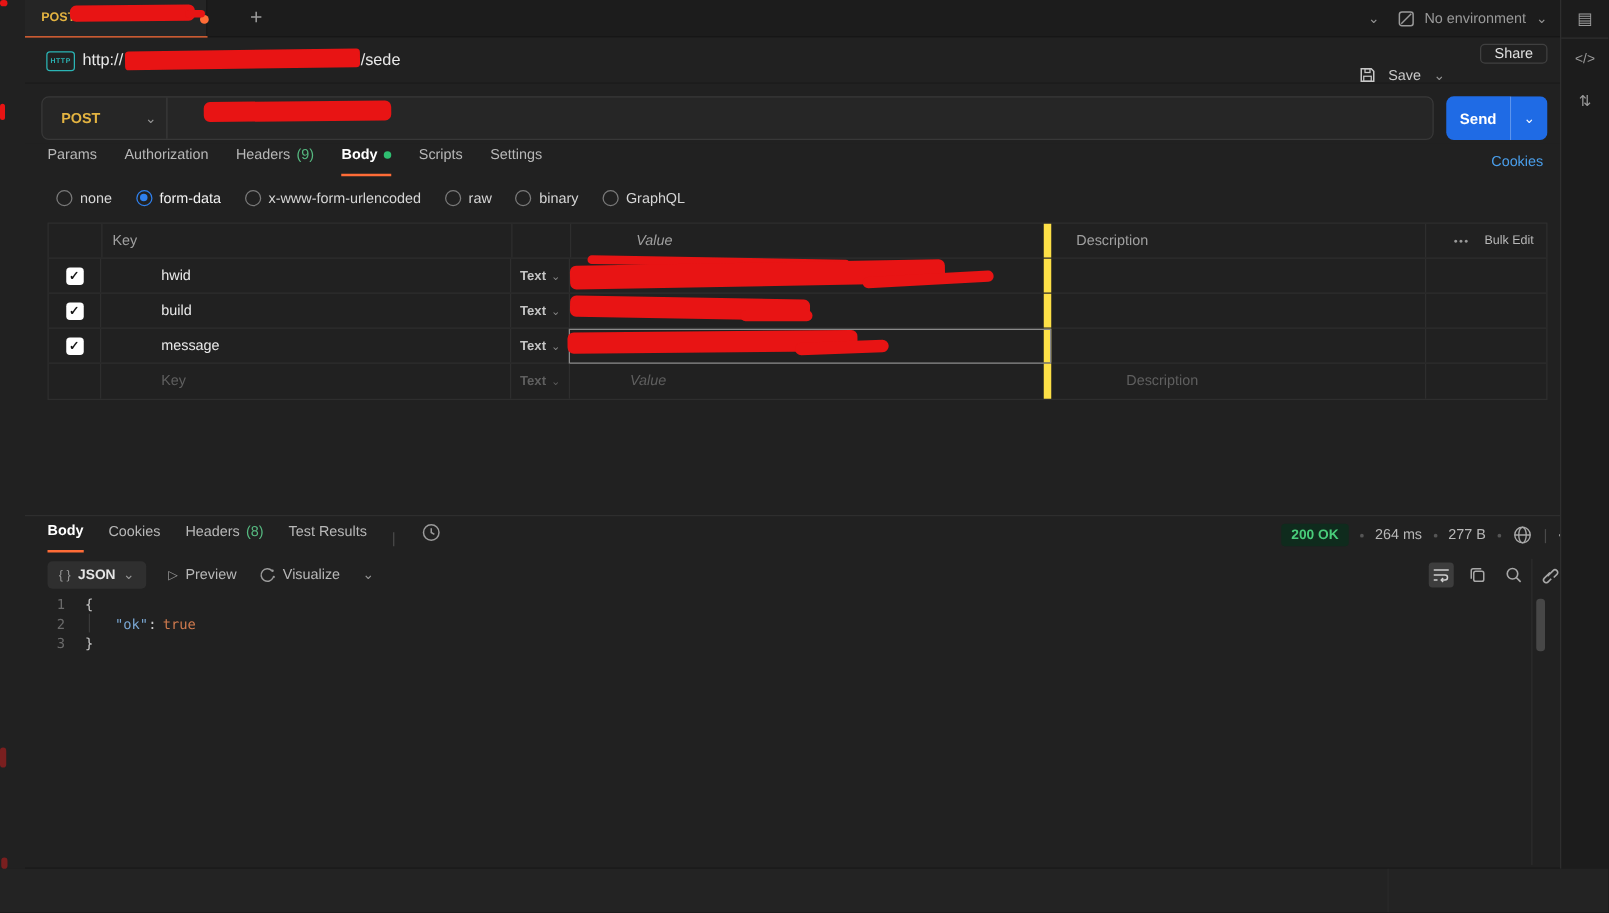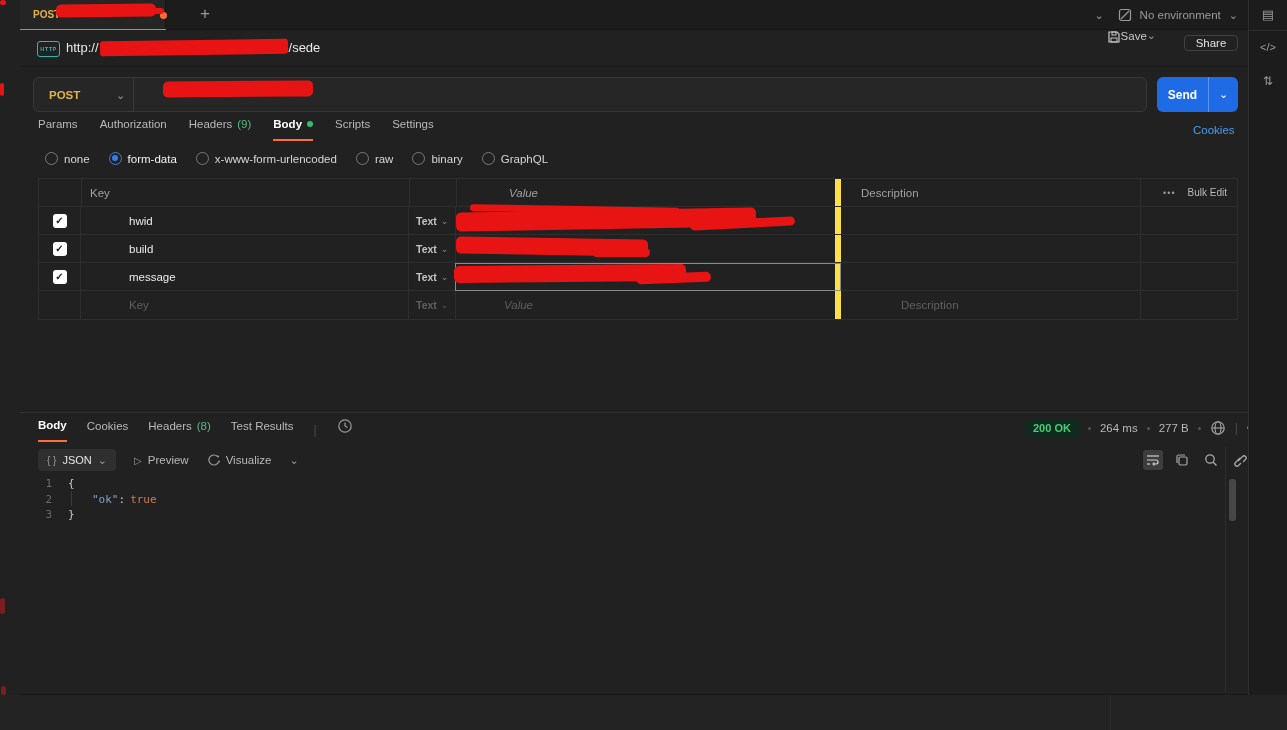--- a/index.html
+++ b/index.html
@@ -27,21 +27,21 @@
   .newtab { position:absolute; left:180px; top:4px; font-size:17px; color:#9a9a9a; cursor:pointer; }
   .tb-right { position:absolute; right:10px; top:0; height:30px; display:flex; align-items:center; gap:14px; color:#9a9a9a; font-size:11.5px; }
   .chev { color:#9a9a9a; font-size:11px; line-height:1; }
   .env-sel { display:flex; align-items:center; gap:8px; cursor:pointer; }
 
   
   .reqheader { position:absolute; left:20px; top:30px; width:1228px; height:37px; background:#212121; border-bottom:1px solid #1a1a1a; }
   .http-badge { position:absolute; left:17px; top:11px; width:23px; height:16px; border:1.5px solid #2bb5b5; border-radius:3px; color:#2bb5b5; font-size:5.5px; font-weight:bold; display:flex; align-items:center; justify-content:center; letter-spacing:.5px; }
   .req-title { position:absolute; left:46px; top:10px; font-size:13px; font-weight:normal; color:#e8e8e8; display:flex; align-items:center; }
   .redact-inline { display:inline-block; width:188px; height:15px; background:#e81414; border-radius:3px; transform:rotate(-0.8deg); margin:0 1px; }
-  .rh-right { position:absolute; right:92px; top:0; height:37px; display:flex; align-items:flex-start; }
+  .rh-right { position:absolute; right:92px; top:0; height:37px; display:flex; align-items:flex-end; gap:10px; }
   .save-lbl { color:#c8c8c8; font-size:11.5px; }
   .share-btn { position:absolute; right:10px; top:5px; width:54px; height:16px; border:1px solid #404040; border-radius:4px; color:#e0e0e0; font-size:11.5px; display:flex; align-items:center; justify-content:center; cursor:pointer; background:transparent; }
 
   
   .urlrow { position:absolute; left:20px; top:67px; width:1228px; height:48px; background:#212121; }
   .url-field { position:absolute; left:13px; top:10px; width:1114px; height:35px; background:#262626; border:1px solid #383838; border-radius:6px; }
   .url-method { position:absolute; left:15px; top:11px; font-size:11.5px; font-weight:bold; color:#e3b341; }
   .url-chev { position:absolute; left:82px; top:12px; }
   .url-div { position:absolute; left:99px; top:0; width:1px; height:33px; background:#3a3a3a; }
   .send-btn { position:absolute; left:1137px; top:10px; width:51px; height:35px; background:#1f6be5; border:none; border-radius:6px 0 0 6px; color:#fff; font-size:12px; font-weight:bold; cursor:pointer; }
@@ -94,21 +94,21 @@
   .resp-meta { position:absolute; left:1025px; top:419px; display:flex; align-items:center; gap:9px; }
   .status-badge { background:#0f2b1d; color:#49cc7a; font-size:11px; font-weight:bold; padding:3px 8px; border-radius:3px; cursor:pointer; }
   .meta-txt { font-size:11.5px; color:#b8b8b8; }
   .dot-sep { width:3px; height:3px; border-radius:50%; background:#555; }
   .meta-sep { color:#4a4a4a; font-size:12px; }
 
   
   .rtoolbar { position:absolute; left:38px; top:449px; display:flex; align-items:center; gap:18px; }
   .json-btn { display:flex; align-items:center; gap:6px; background:#2f2f2f; border:none; border-radius:4px; height:22px; padding:0 9px; cursor:pointer; }
   .json-btn .braces { color:#9a9a9a; font-size:10px; }
-  .json-btn .fmt { color:#e6e6e6; font-size:11px; font-weight:normal; }
+  .json-btn .fmt { color:#e6e6e6; font-size:11px; font-weight:bold; }
   .tool-item { display:flex; align-items:center; gap:6px; color:#b8b8b8; font-size:11.5px; cursor:pointer; }
   .tool-item .glyph { font-size:10px; color:#9a9a9a; }
   .rt-icons { position:absolute; left:1143px; top:450px; display:flex; align-items:center; gap:9px; }
   .ricon { width:20px; height:20px; display:flex; align-items:center; justify-content:center; color:#a8a8a8; cursor:pointer; border-radius:3px; }
   .ricon.active { background:#3d3d3d; }
   .ricon svg { display:block; }
 
   
   .codearea { position:absolute; left:20px; top:476px; width:1205px; }
   .code-line { display:flex; height:15.5px; align-items:center; font-family:"DejaVu Sans Mono", monospace; font-size:11px; }

